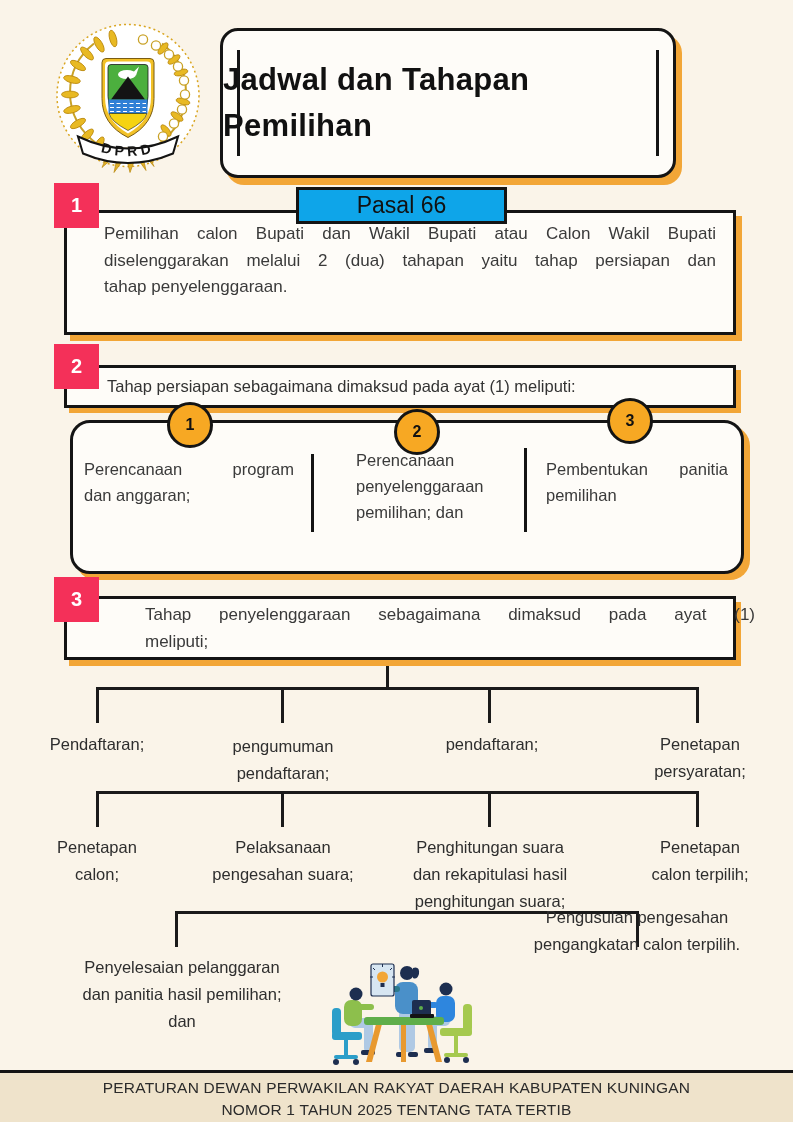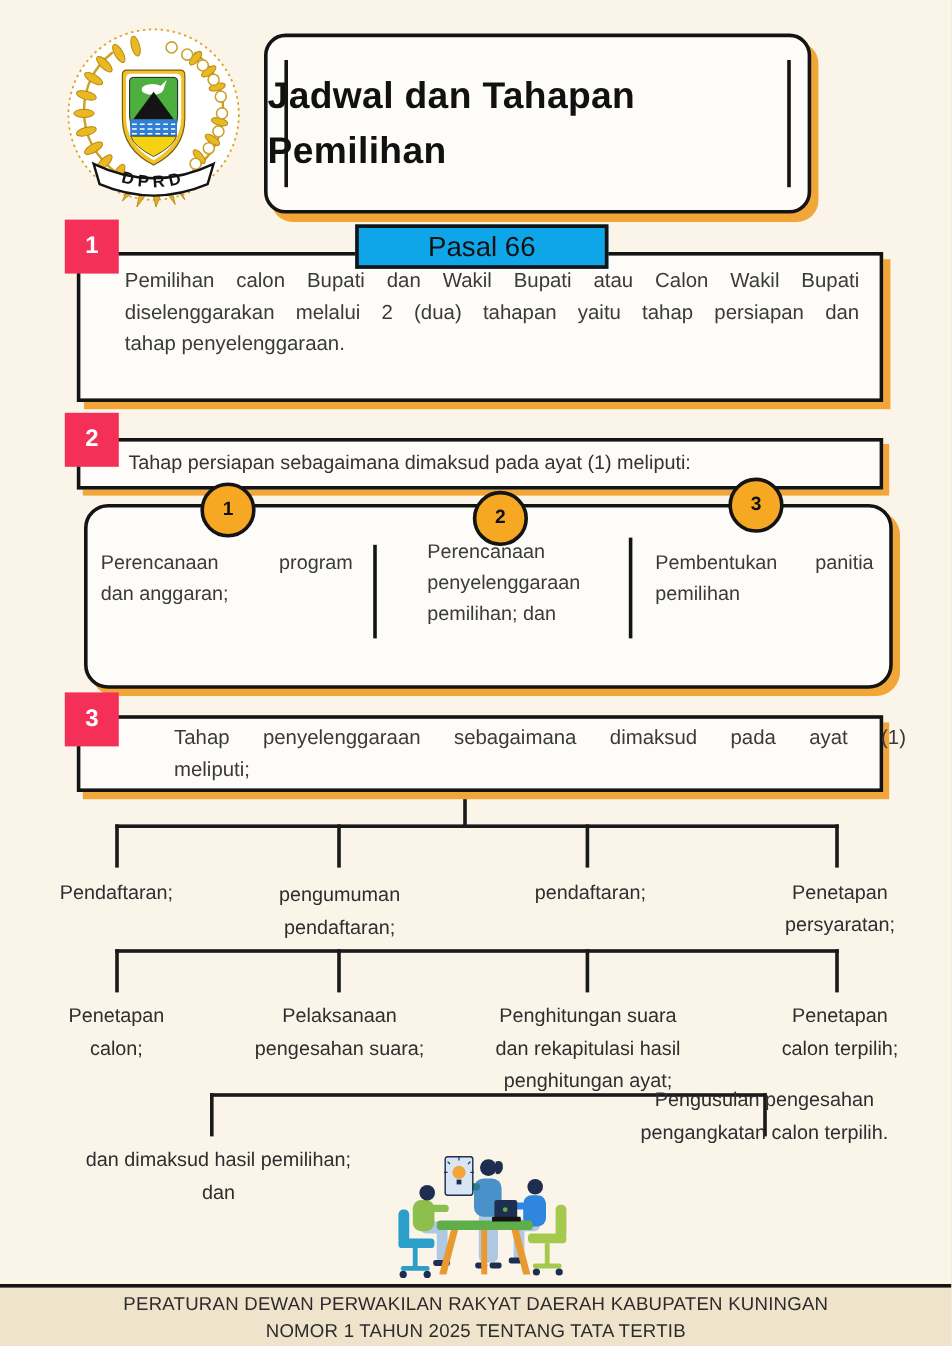--- a/index.html
+++ b/index.html
@@ -214,33 +214,34 @@
     <div>Penetapan</div>
     <div>calon;</div>
   </div>
   <div class="tlabel" style="left:193px;top:834px;width:180px;">
     <div>Pelaksanaan</div>
     <div>pengesahan suara;</div>
   </div>
   <div class="tlabel" style="left:395px;top:834px;width:190px;">
     <div>Penghitungan suara</div>
     <div>dan rekapitulasi hasil</div>
-    <div>penghitungan ayat;</div>
+    <div>penghitungan suara;</div>
   </div>
   <div class="tlabel" style="left:622px;top:834px;width:156px;">
     <div>Penetapan</div>
     <div>calon terpilih;</div>
   </div>
 
   <div class="tline" style="left:175px;top:911px;width:464px;height:3px;"></div>
   <div class="tline" style="left:175px;top:911px;width:3px;height:36px;"></div>
   <div class="tline" style="left:636px;top:911px;width:3px;height:36px;"></div>
 
   <div class="tlabel" style="left:58px;top:954px;width:248px;">
-    <div>dan dimaksud hasil pemilihan;</div>
+    <div>Penyelesaian pelanggaran</div>
+    <div>dan panitia hasil pemilihan;</div>
     <div>dan</div>
   </div>
   <div class="tlabel" style="left:512px;top:904px;width:250px;">
     <div>Pengusulan pengesahan</div>
     <div>pengangkatan calon terpilih.</div>
   </div>
 
   <svg class="illu" viewBox="0 0 165 114">
 
     <g>

